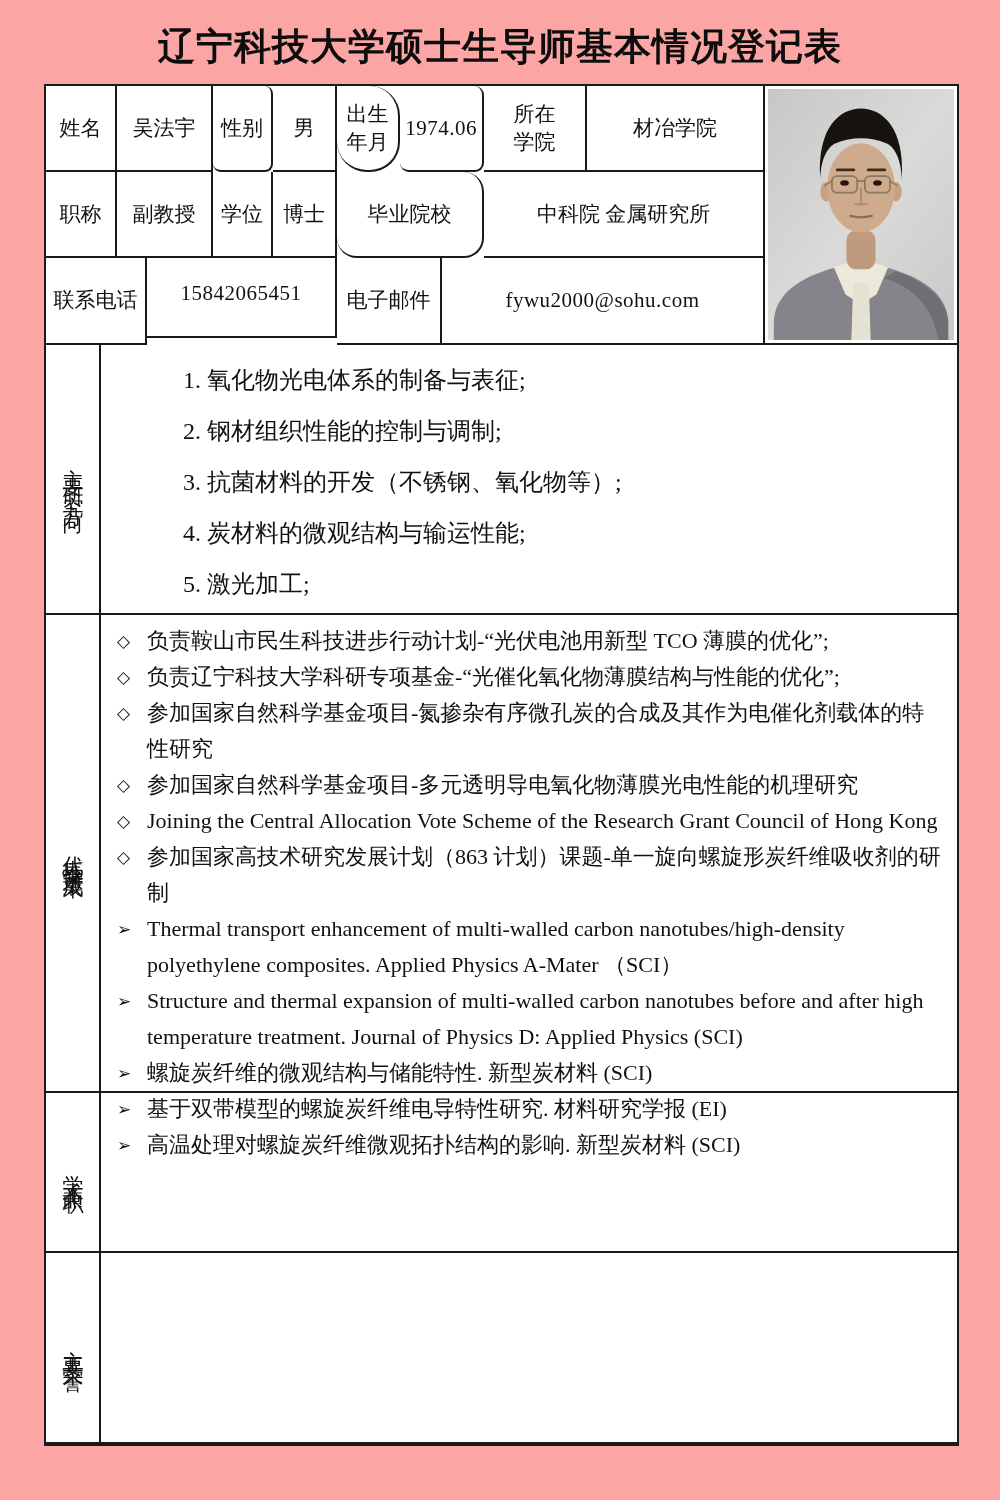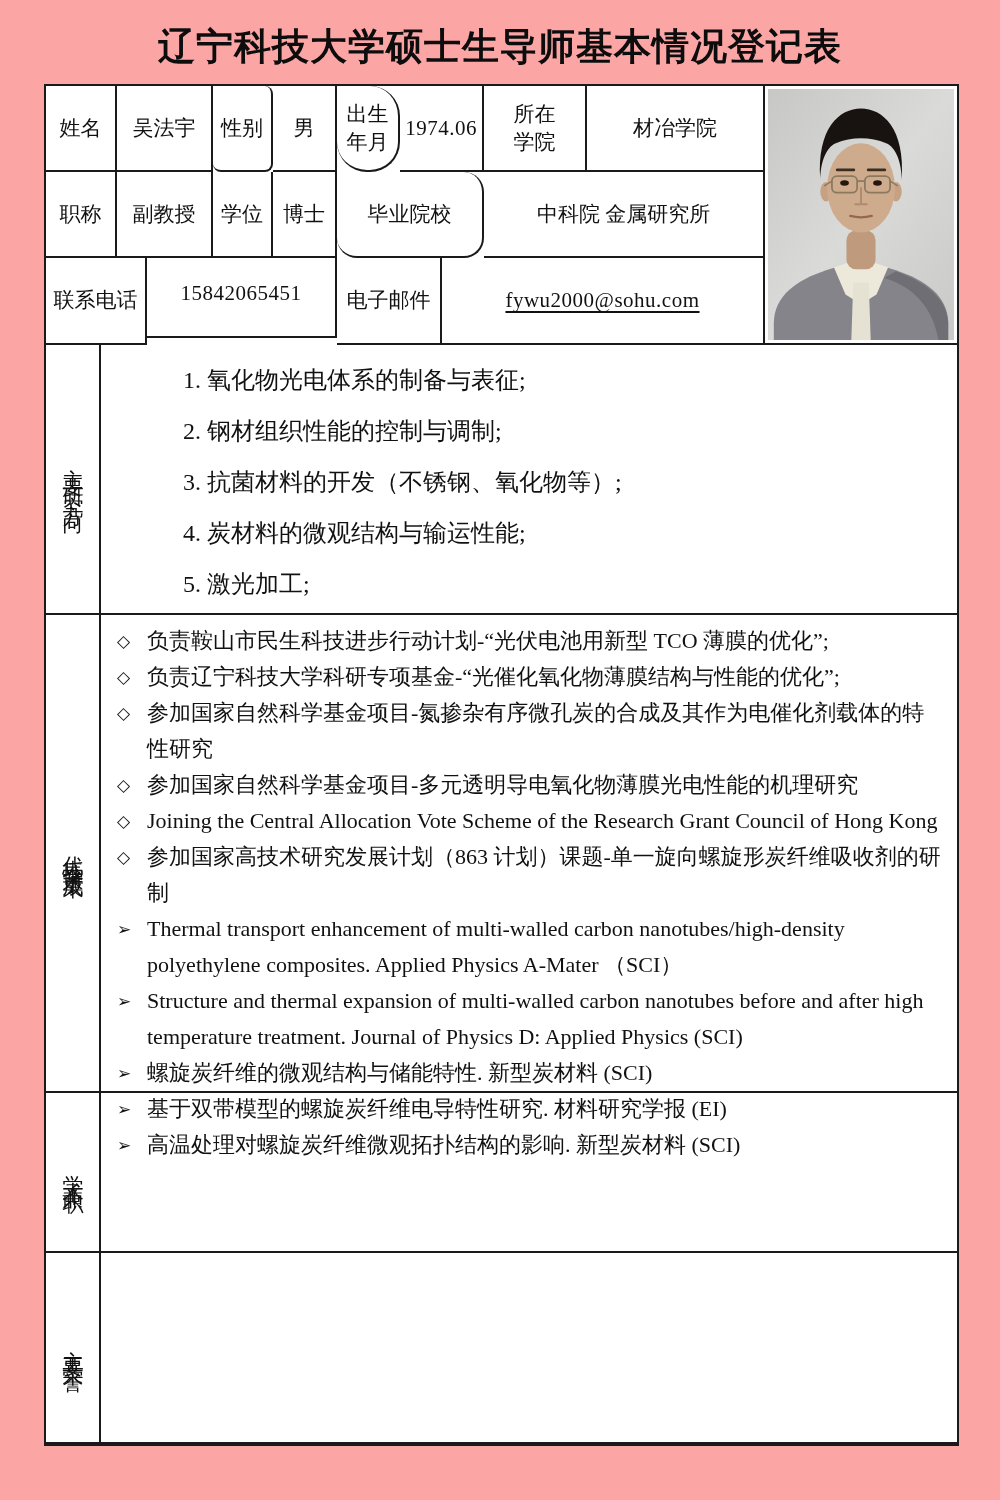--- a/index.html
+++ b/index.html
@@ -20,21 +20,21 @@
   .cell {
     position:absolute; box-sizing:border-box;
     border-right:2px solid #1a1a1a; border-bottom:2px solid #1a1a1a;
     display:flex; align-items:center; justify-content:center;
     font-size:21px; text-align:center; line-height:1.35;
     white-space:pre-line;
   }
   .noR { border-right:none; }
   .noB { border-bottom:none; }
   .num { font-family:"Liberation Serif","DejaVu Serif",serif; letter-spacing:0.5px; }
-  .email-text { text-decoration:underline; text-underline-offset:4px; }
+  .email-text { text-underline-offset:4px; }
   .vlabel {
     position:absolute; box-sizing:border-box;
     border-right:2px solid #1a1a1a; border-bottom:2px solid #1a1a1a;
     display:flex; align-items:center; justify-content:center;
   }
   .vlabel span {
     writing-mode:vertical-lr; text-orientation:upright;
     font-size:21px; letter-spacing:9px; line-height:1;
   }
   .content {
@@ -61,21 +61,21 @@
   <div id="doc-title">辽宁科技大学硕士生导师基本情况登记表</div>
 
   <div id="form-table">
 
     <div class="cell" style="left:0;top:0;width:71px;height:86px;">姓名</div>
     <div class="cell" style="left:71px;top:0;width:96px;height:86px;">吴法宇</div>
     <div class="cell" style="left:167px;top:0;width:60px;height:86px;border-radius:8px;">性别</div>
     <div class="cell" style="left:227px;top:0;width:64px;height:86px;">男</div>
     <div class="cell" style="left:291px;top:0;width:63px;height:86px;border-radius:30px;">出生
 年月</div>
-    <div class="cell num" style="left:354px;top:0;width:84px;height:86px;">1974.06</div>
+    <div class="cell num" style="left:354px;top:0;width:84px;height:86px;border-radius:9px;">1974.06</div>
     <div class="cell" style="left:438px;top:0;width:103px;height:86px;">所在
 学院</div>
     <div class="cell" style="left:541px;top:0;width:178px;height:86px;">材冶学院</div>
 
     <div class="cell" style="left:0;top:86px;width:71px;height:86px;">职称</div>
     <div class="cell" style="left:71px;top:86px;width:96px;height:86px;">副教授</div>
     <div class="cell" style="left:167px;top:86px;width:60px;height:86px;">学位</div>
     <div class="cell" style="left:227px;top:86px;width:64px;height:86px;">博士</div>
     <div class="cell" style="left:291px;top:86px;width:147px;height:86px;border-radius:20px;">毕业院校</div>
     <div class="cell" style="left:438px;top:86px;width:281px;height:86px;">中科院 金属研究所</div>

